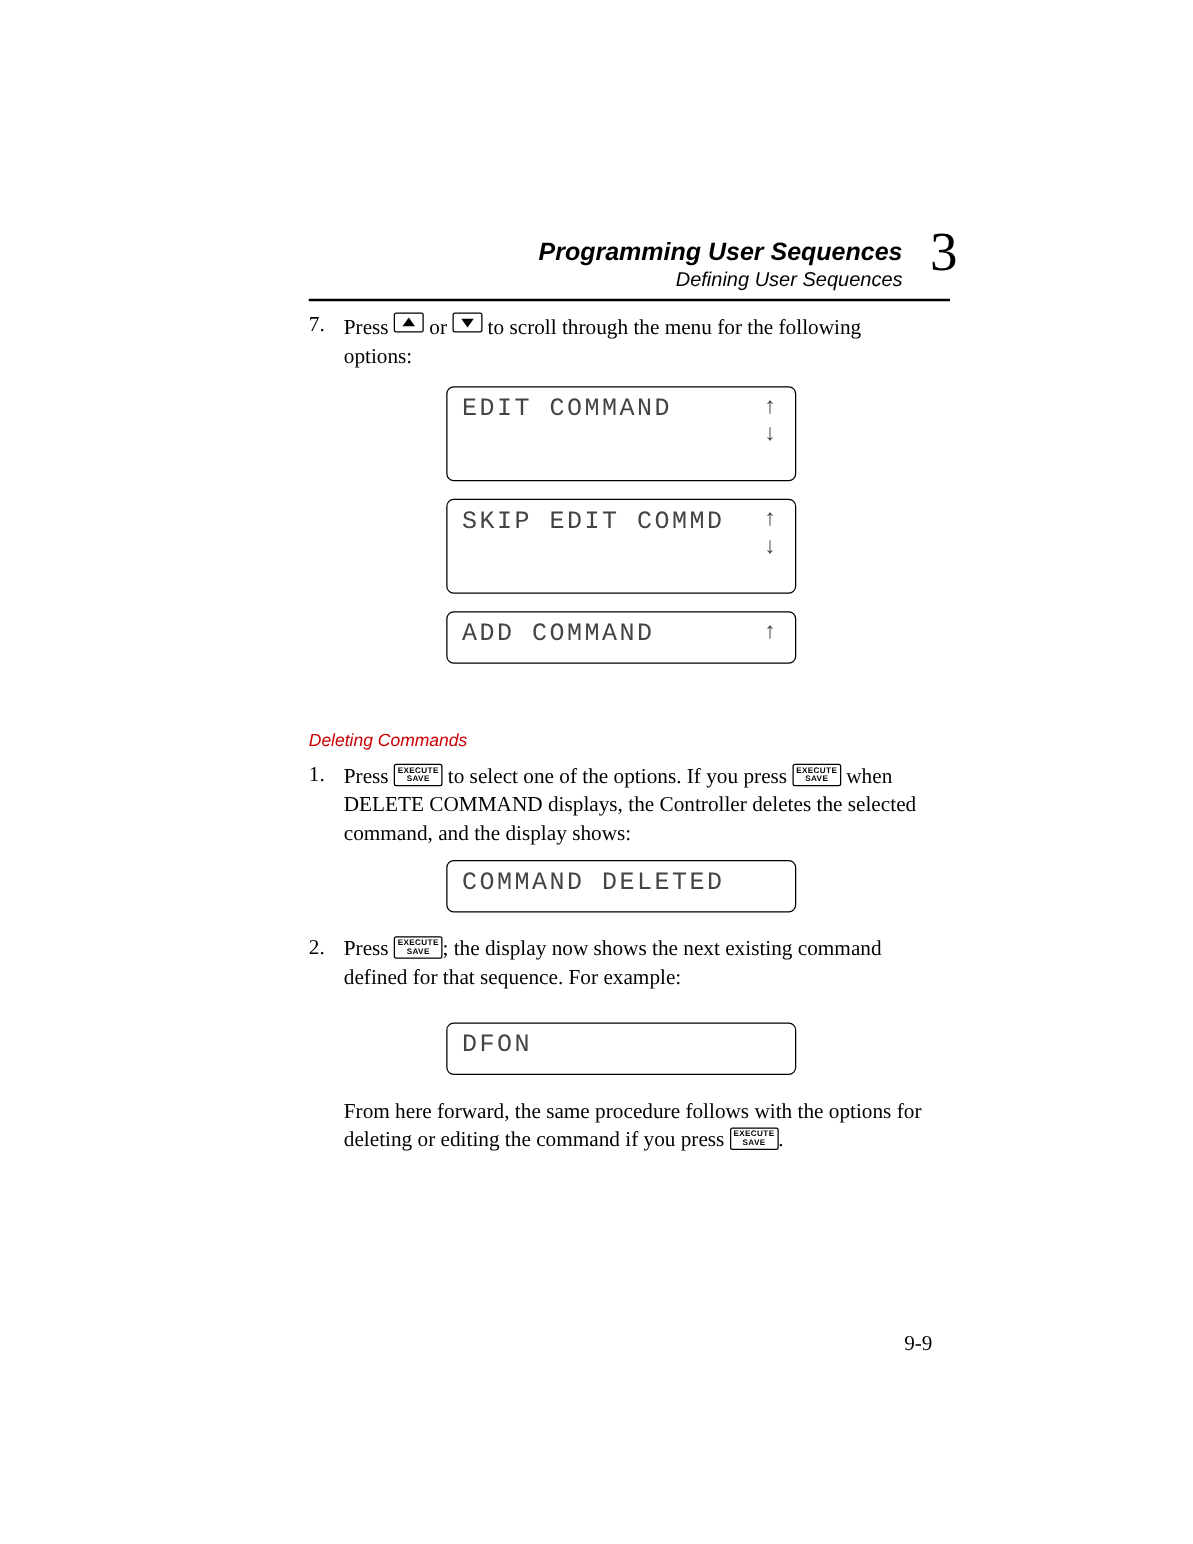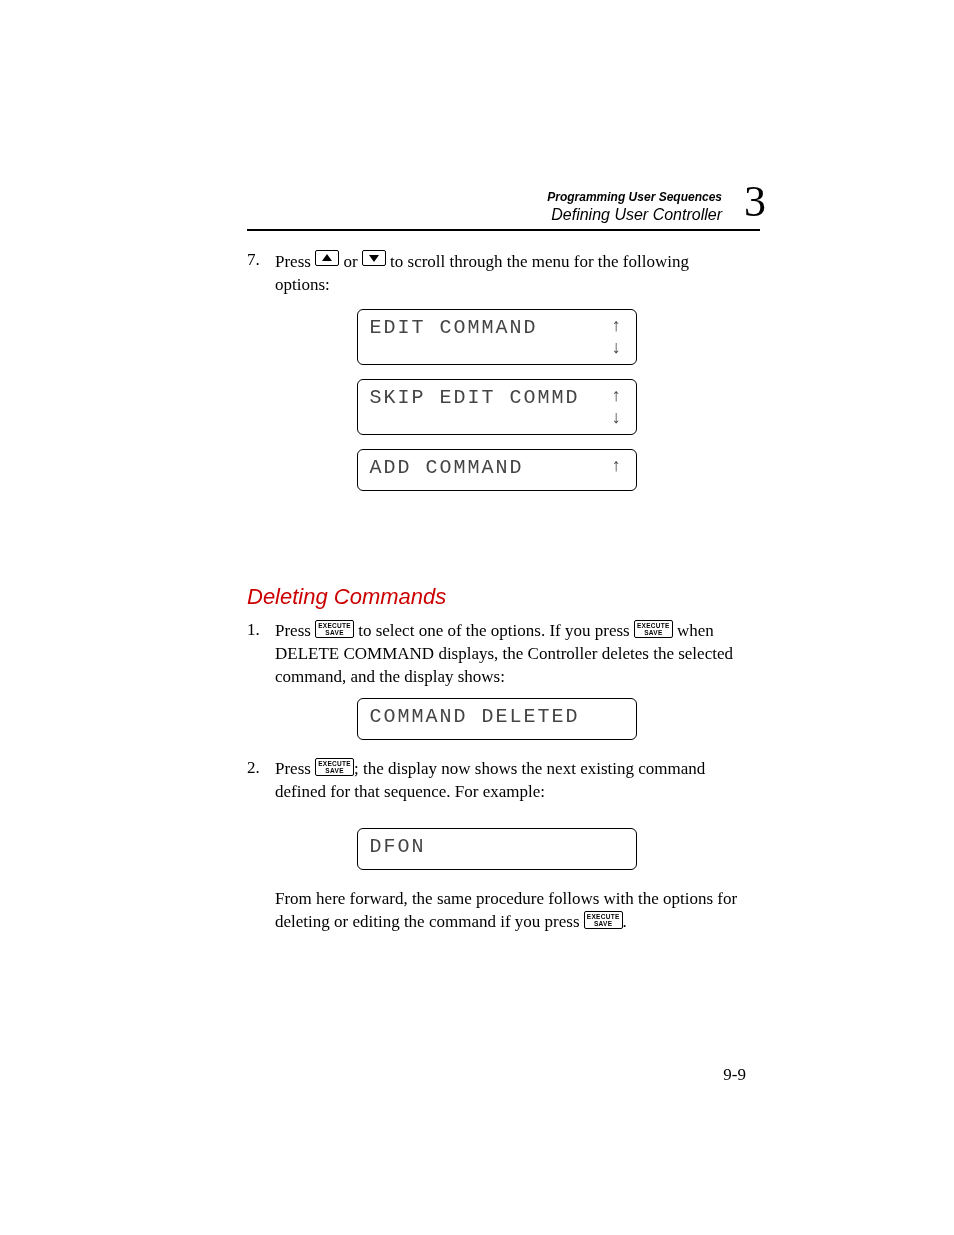--- a/index.html
+++ b/index.html
@@ -25,21 +25,21 @@
   .header-lines {
     text-align: right;
     font-family: Arial, Helvetica, sans-serif;
     line-height: 1.25;
     padding-right: 38px;
     position: relative;
   }
   .header-title {
     font-weight: bold;
     font-style: italic;
-    font-size: 12px;
+    font-size: 20px;
     color: #000;
   }
   .header-sub {
     font-style: italic;
     font-size: 16px;
     color: #000;
   }
   .chapter-number {
     position: absolute;
     right: -6px;
@@ -105,42 +105,42 @@
   .lcd {
     border: 1.5px solid #000;
     border-radius: 6px;
     width: 280px;
     height: 42px;
     margin: 12px auto 14px auto;
     padding: 6px 12px 2px 12px;
     box-sizing: border-box;
     position: relative;
   }
-  .lcd.tall { height: 56px; }
+  .lcd.tall { height: 76px; }
   .lcd-text {
     font-family: "Courier New", Courier, monospace;
     font-size: 20px;
     letter-spacing: 2px;
     color: #444;
     white-space: pre;
   }
   .lcd-arrow {
     position: absolute;
     right: 14px;
     font-family: "Courier New", Courier, monospace;
     font-size: 18px;
     color: #444;
   }
   .lcd-arrow.up { top: 6px; }
   .lcd-arrow.down { top: 28px; }
 
   .subheading {
     font-family: Arial, Helvetica, sans-serif;
     font-style: italic;
-    font-size: 22px;
+    font-size: 14px;
     color: #cc0000;
     margin: 18px 0 10px 0;
   }
 
   .page-number {
     position: absolute;
     right: 208px;
     bottom: 150px;
     font-family: "Times New Roman", Times, serif;
     font-size: 17px;
@@ -148,21 +148,21 @@
 </style>
 </head>
 <body>
 
 <div class="page">
 
   <div class="header-block">
     <div class="header-lines">
       <span class="chapter-number">3</span>
       <div class="header-title">Programming User Sequences</div>
-      <div class="header-sub">Defining User Controller</div>
+      <div class="header-sub">Defining User Sequences</div>
     </div>
     <hr class="header-rule">
   </div>
 
   <div class="body-col" style="top:250px;">
     <div class="step-row">
       <div class="step-num">7.</div>
       <div class="step-text">
         <span>Press </span><span class="keycap"><svg width="14" height="14" viewBox="0 0 14 14">
               <polygon points="7,3 12,10 2,10" fill="#000"></polygon>

